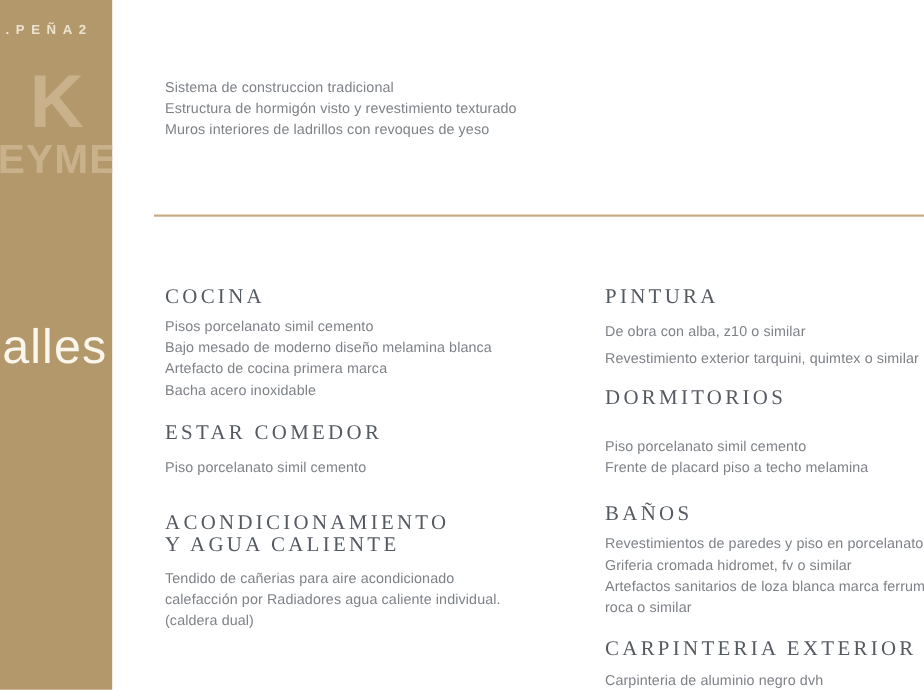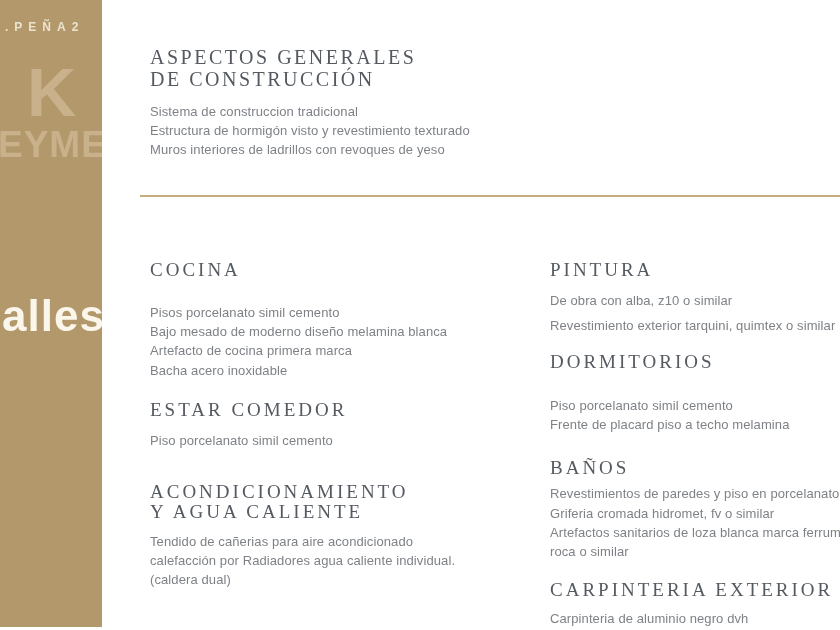--- a/index.html
+++ b/index.html
@@ -23,21 +23,21 @@
     font-size:68px;font-weight:700;line-height:1;
     color:#c9b28b;
   }
   .logo-word{
     position:absolute;top:124px;left:-2px;
     font-size:37px;font-weight:700;letter-spacing:1px;
     color:#c9b28b;white-space:nowrap;
   }
   .word-big{
     position:absolute;top:291px;left:2px;
-    font-size:44px;font-weight:700;letter-spacing:1px;
+    font-size:44px;font-weight:400;letter-spacing:1px;
     color:#faf6ec;white-space:nowrap;text-align:center;
   }
   .word-small{
     position:absolute;top:414px;left:2px;
     font-size:28px;font-weight:400;letter-spacing:1px;
     color:#f4efe3;white-space:nowrap;
   }
   
   .divider{
     position:absolute;left:140px;right:0;top:195px;height:2px;
@@ -54,28 +54,28 @@
     font-family:"Liberation Serif", serif;
     color:#555a61;
     font-size:19px;line-height:20px;letter-spacing:3px;
     font-weight:500;
   }
   .body-line{
     font-size:13px;line-height:19.2px;color:#7e8287;
     white-space:nowrap;letter-spacing:0.1px;
   }
   .header-block{position:absolute;left:150px;top:46px;}
-  .header-block .para{margin-top:12px;}
+  .header-block .para{margin-top:24px;}
   .col{position:absolute;top:252px;}
   .col-left{left:150px;width:390px;}
   .col-right{left:550px;width:400px;}
   .col .section-title{margin-top:0;}
   
   .sec-cocina{margin-top:8px;}
-  .sec-cocina .items{margin-top:23px;}
+  .sec-cocina .items{margin-top:7px;}
   .sec-estar{margin-top:20px;}
   .sec-estar .items{margin-top:11px;}
   .sec-acond{margin-top:32px;}
   .sec-acond .items{margin-top:10px;}
   
   .sec-pintura{margin-top:8px;}
   .sec-pintura .items{margin-top:8px;}
   .sec-pintura .body-line{line-height:25px;}
   .sec-dorm{margin-top:14px;}
   .sec-dorm .items{margin-top:24px;}
@@ -88,24 +88,20 @@
 <body>
 
 <div class="sidebar">
   <div class="brand-top">.PEÑA2</div>
   <div class="logo-k">K</div>
   <div class="logo-word">EYMEX</div>
   <div class="word-big">alles</div>
 </div>
 
 <div class="header-block">
-  <div class="serif-title">
-    <div>ASPECTOS GENERALES</div>
-    <div>DE CONSTRUCCIÓN</div>
-  </div>
   <div class="para">
     <div class="body-line">Sistema de construccion tradicional</div>
     <div class="body-line">Estructura de hormigón visto y revestimiento texturado</div>
     <div class="body-line">Muros interiores de ladrillos con revoques de yeso</div>
   </div>
 </div>
 
 <div class="divider"></div>
 
 <div class="col col-left">

